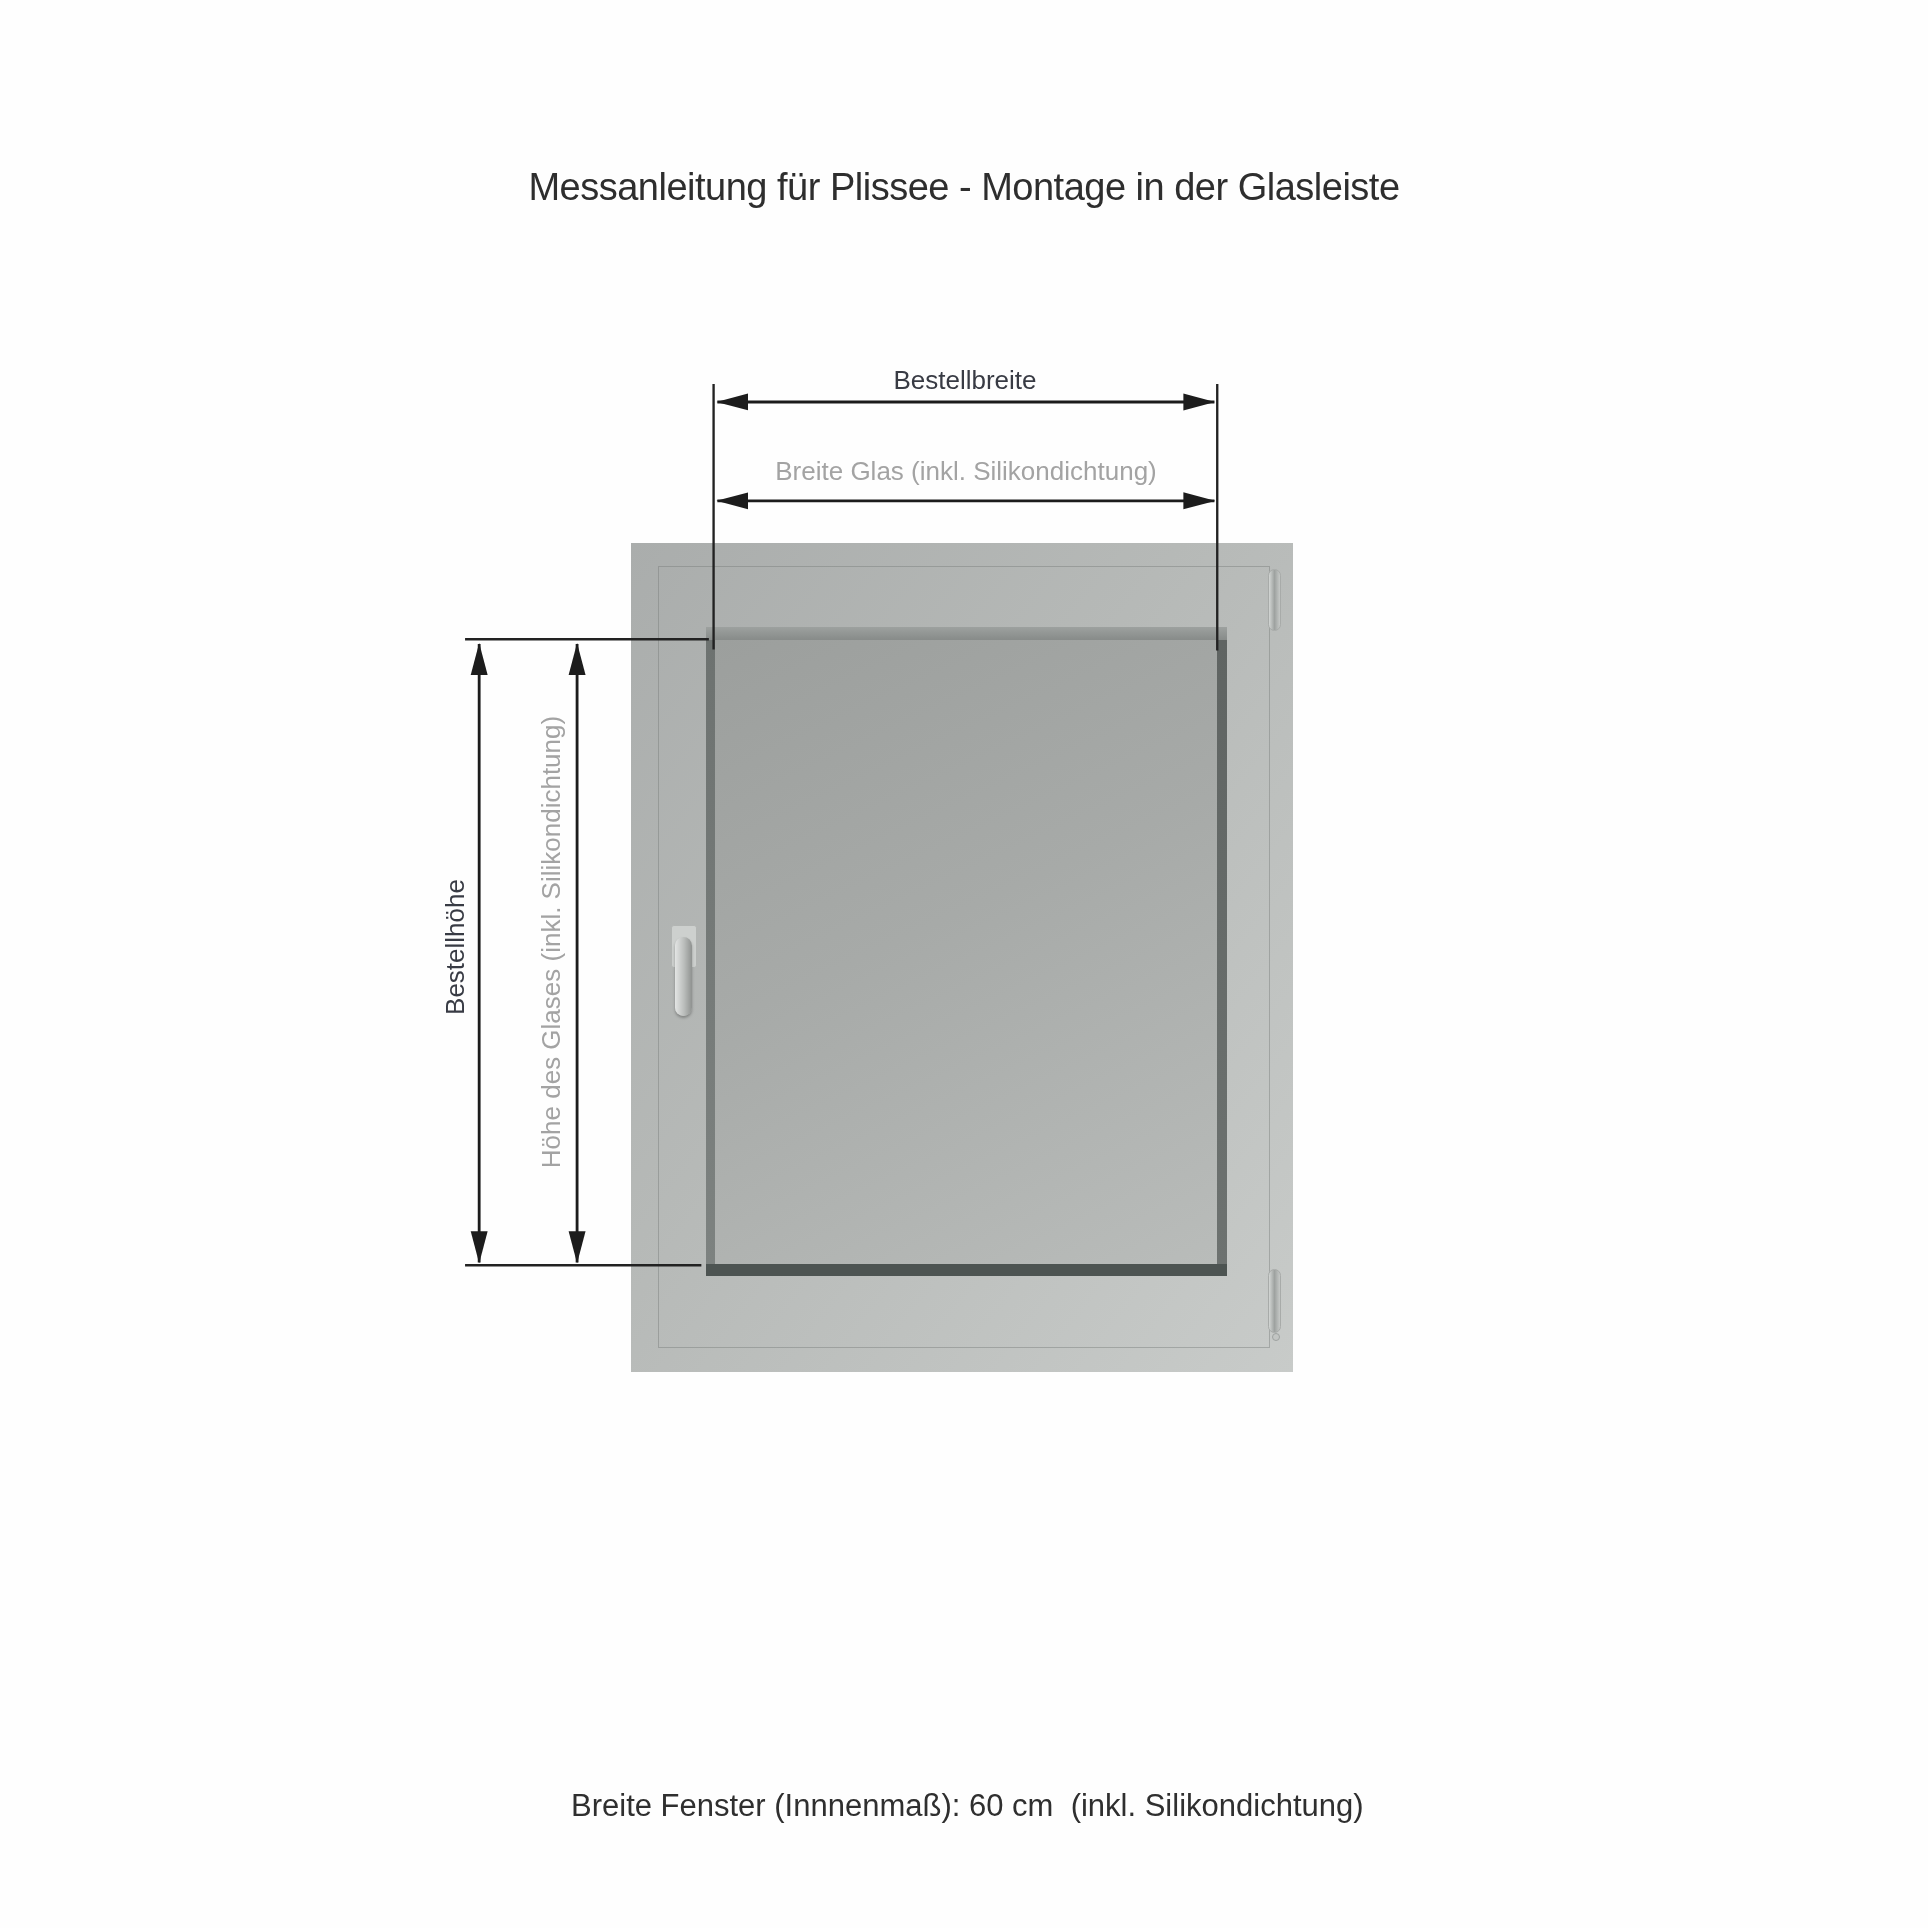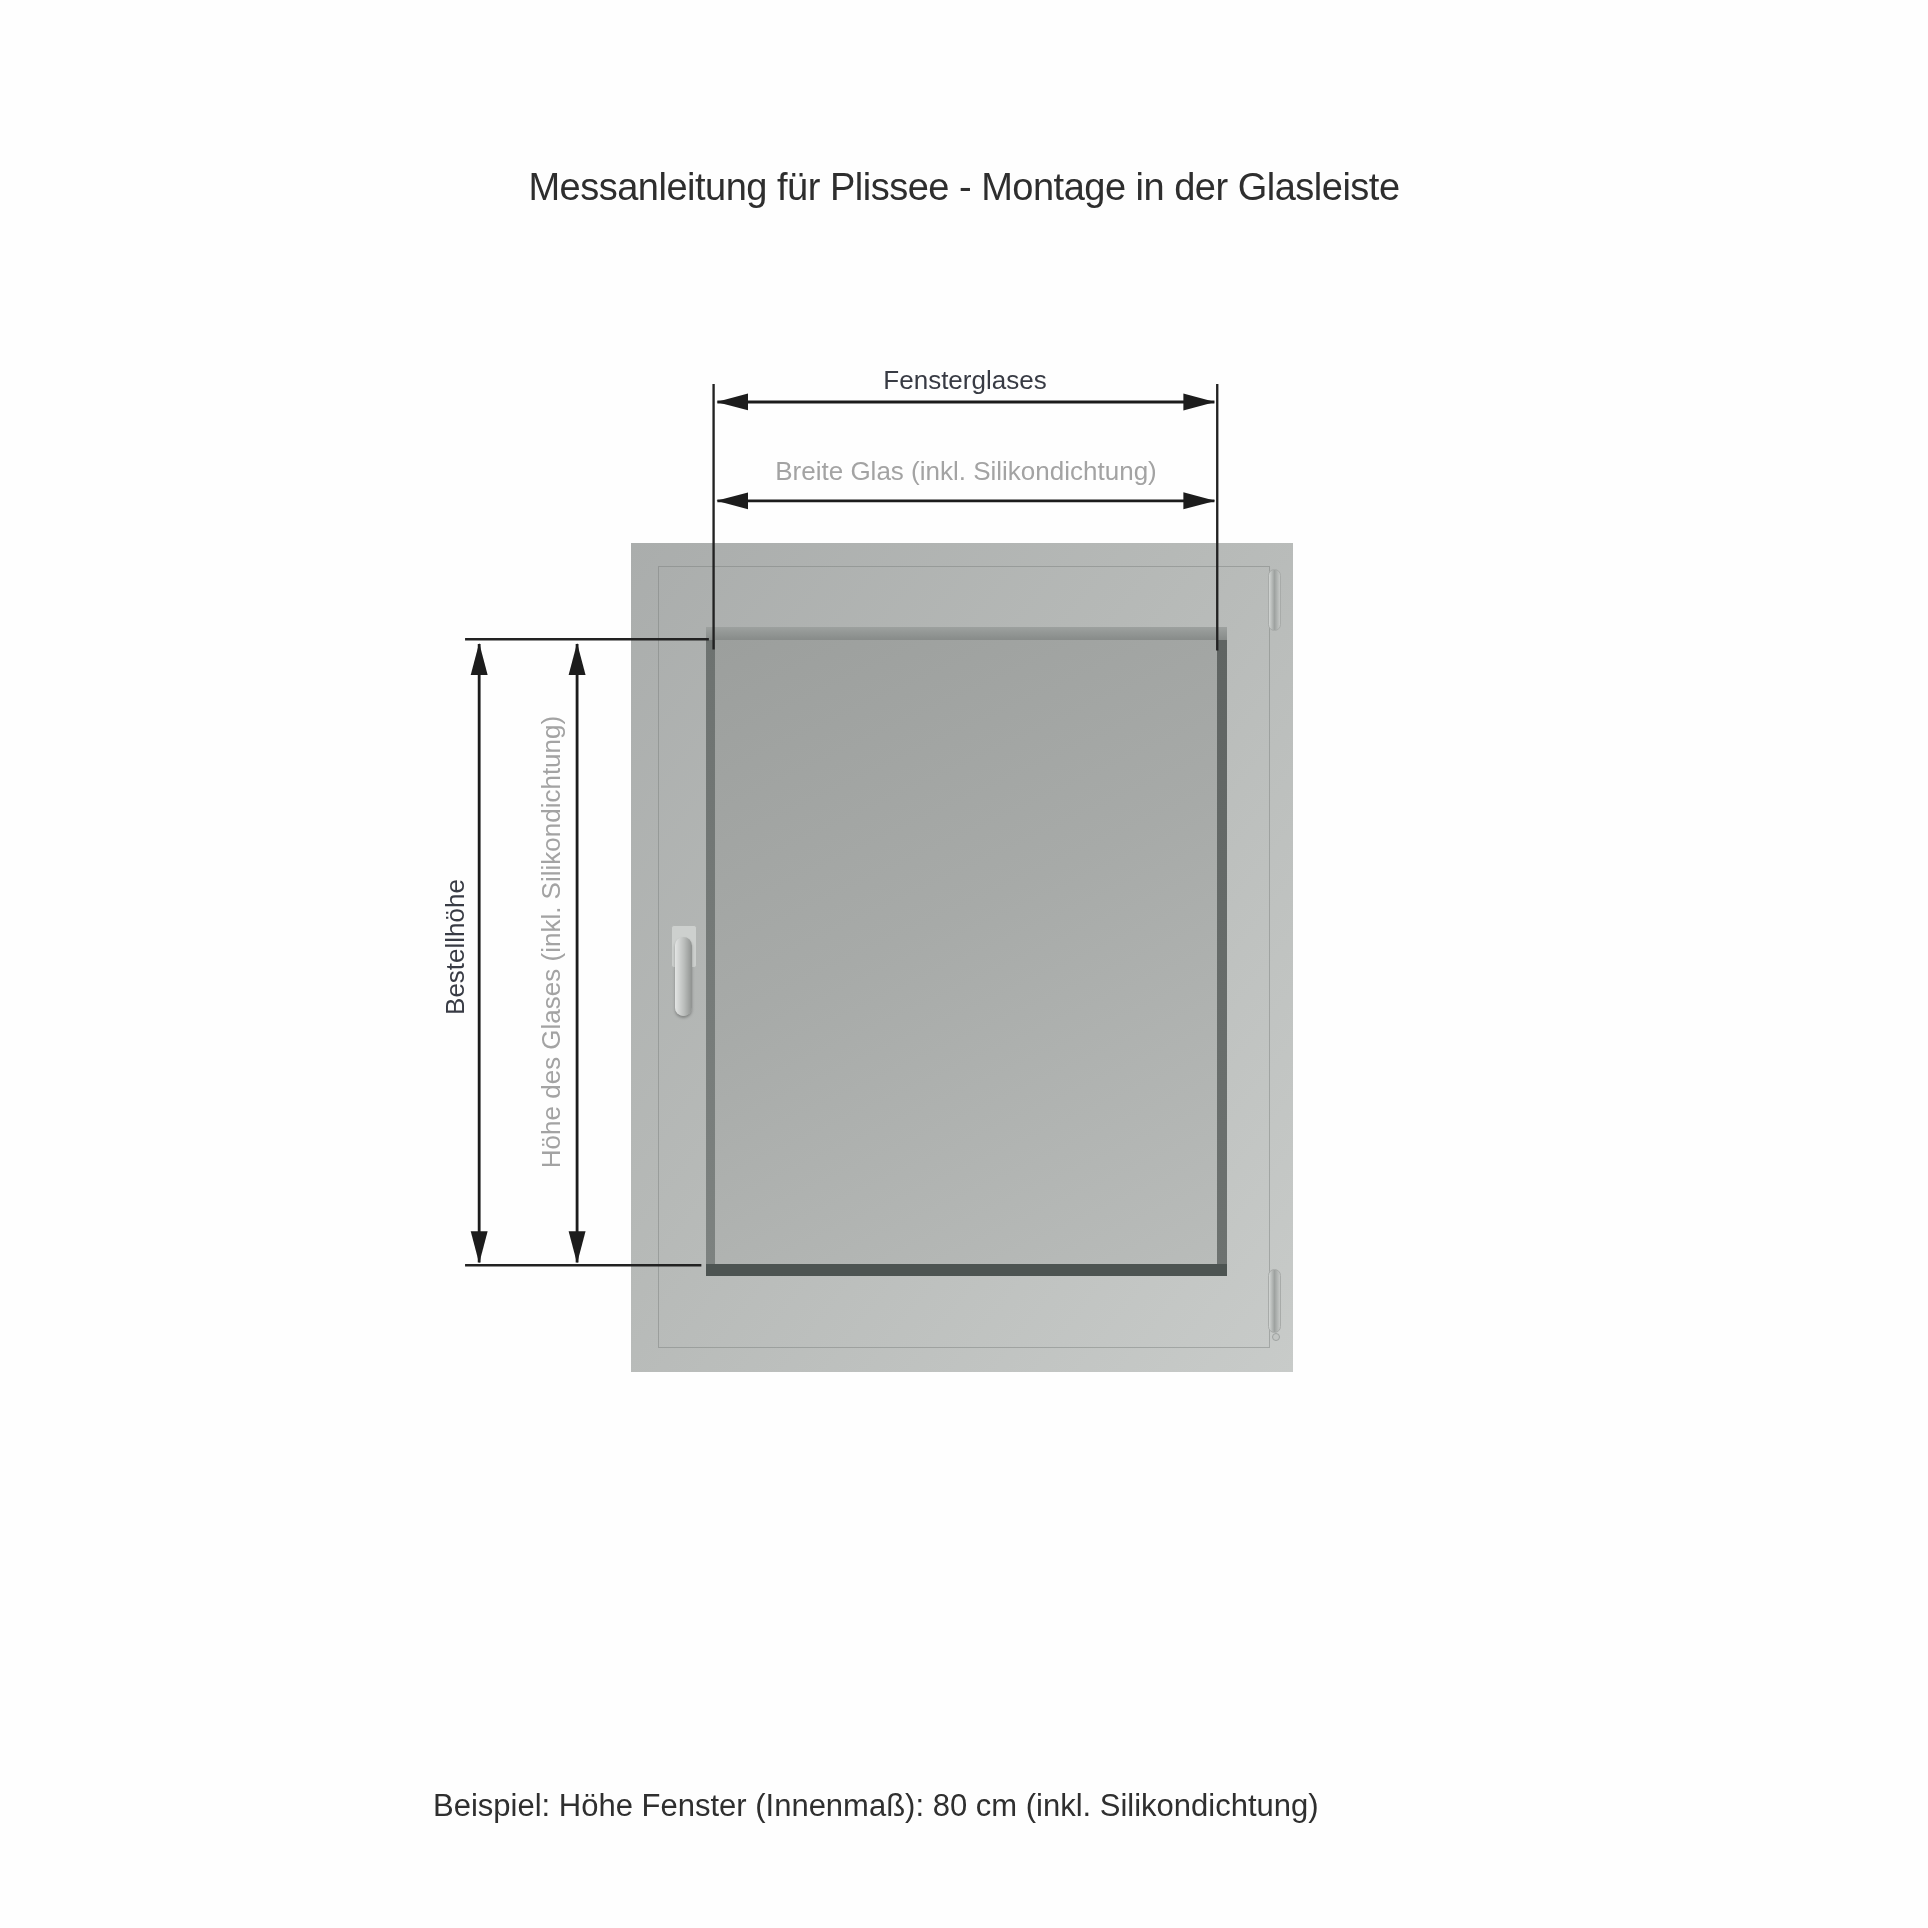--- a/index.html
+++ b/index.html
@@ -116,29 +116,28 @@
     <line x1="1293" y1="408" x2="1293" y2="691" stroke="#222" stroke-width="2.5"></line>
     <line x1="494" y1="679" x2="753" y2="679" stroke="#222" stroke-width="2.5"></line>
     <line x1="494" y1="1344" x2="745" y2="1344" stroke="#222" stroke-width="2.5"></line>
 
     <line x1="762" y1="427" x2="1290" y2="427" stroke="#1c1c1c" stroke-width="3" marker-start="url(#ah)" marker-end="url(#ah)"></line>
     <line x1="762" y1="532" x2="1290" y2="532" stroke="#1c1c1c" stroke-width="3" marker-start="url(#ah)" marker-end="url(#ah)"></line>
     <line x1="509" y1="684" x2="509" y2="1341" stroke="#1c1c1c" stroke-width="3" marker-start="url(#ah)" marker-end="url(#ah)"></line>
     <line x1="613" y1="684" x2="613" y2="1341" stroke="#1c1c1c" stroke-width="3" marker-start="url(#ah)" marker-end="url(#ah)"></line>
   </svg>
 
-  <div class="mlabel dark" style="left:965px;top:380px;">Fensterglases</div>
+  <div class="mlabel dark" style="left:965px;top:380px;">Bestellbreite</div>
   <div class="mlabel gray" style="left:966px;top:471px;text-align:right;">Breite Glas (inkl. Silikondichtung)</div>
   <div class="mlabel dark vert" style="left:455px;top:947px;">Bestellhöhe</div>
   <div class="mlabel gray vert" style="left:551px;top:942px;">Höhe des Glases (inkl. Silikondichtung)</div>
 
   <div class="instructions">
     
   </div>
 
   <div class="example">
-    <div>Beispiel: Höhe Fenster (Innenmaß): 80 cm (inkl. Silikondichtung)</div>
     <div class="indent">Breite Fenster (Innnenmaß): 60 cm  (inkl. Silikondichtung)</div>
     
   </div>
 
 </div>
 
 
 </body></html>

